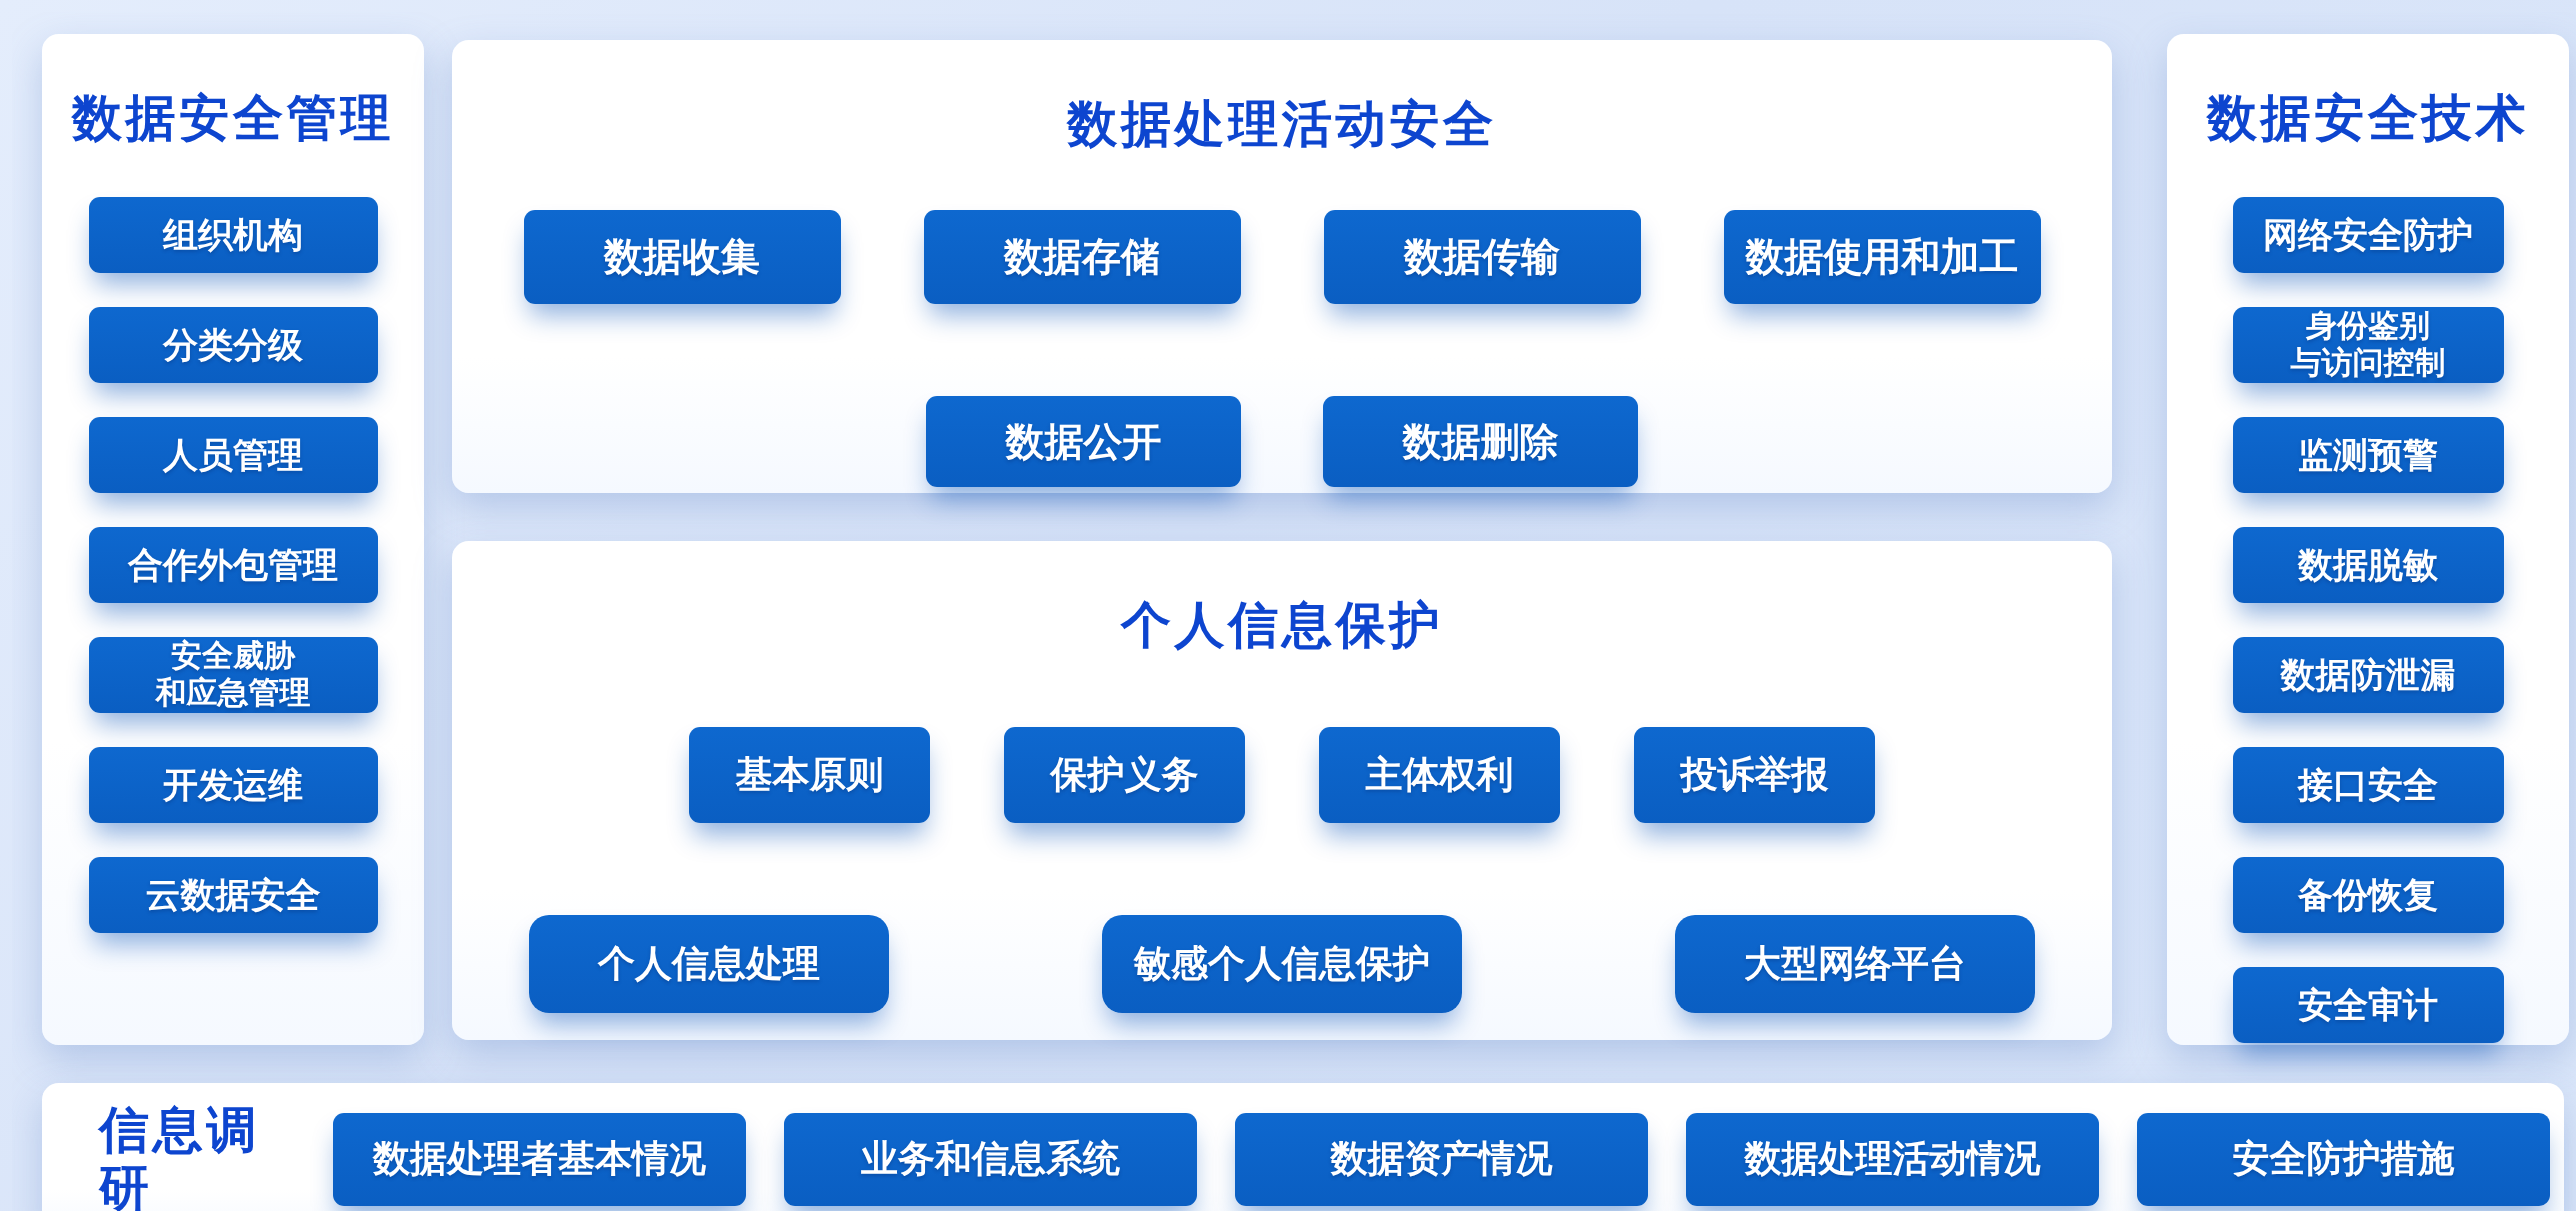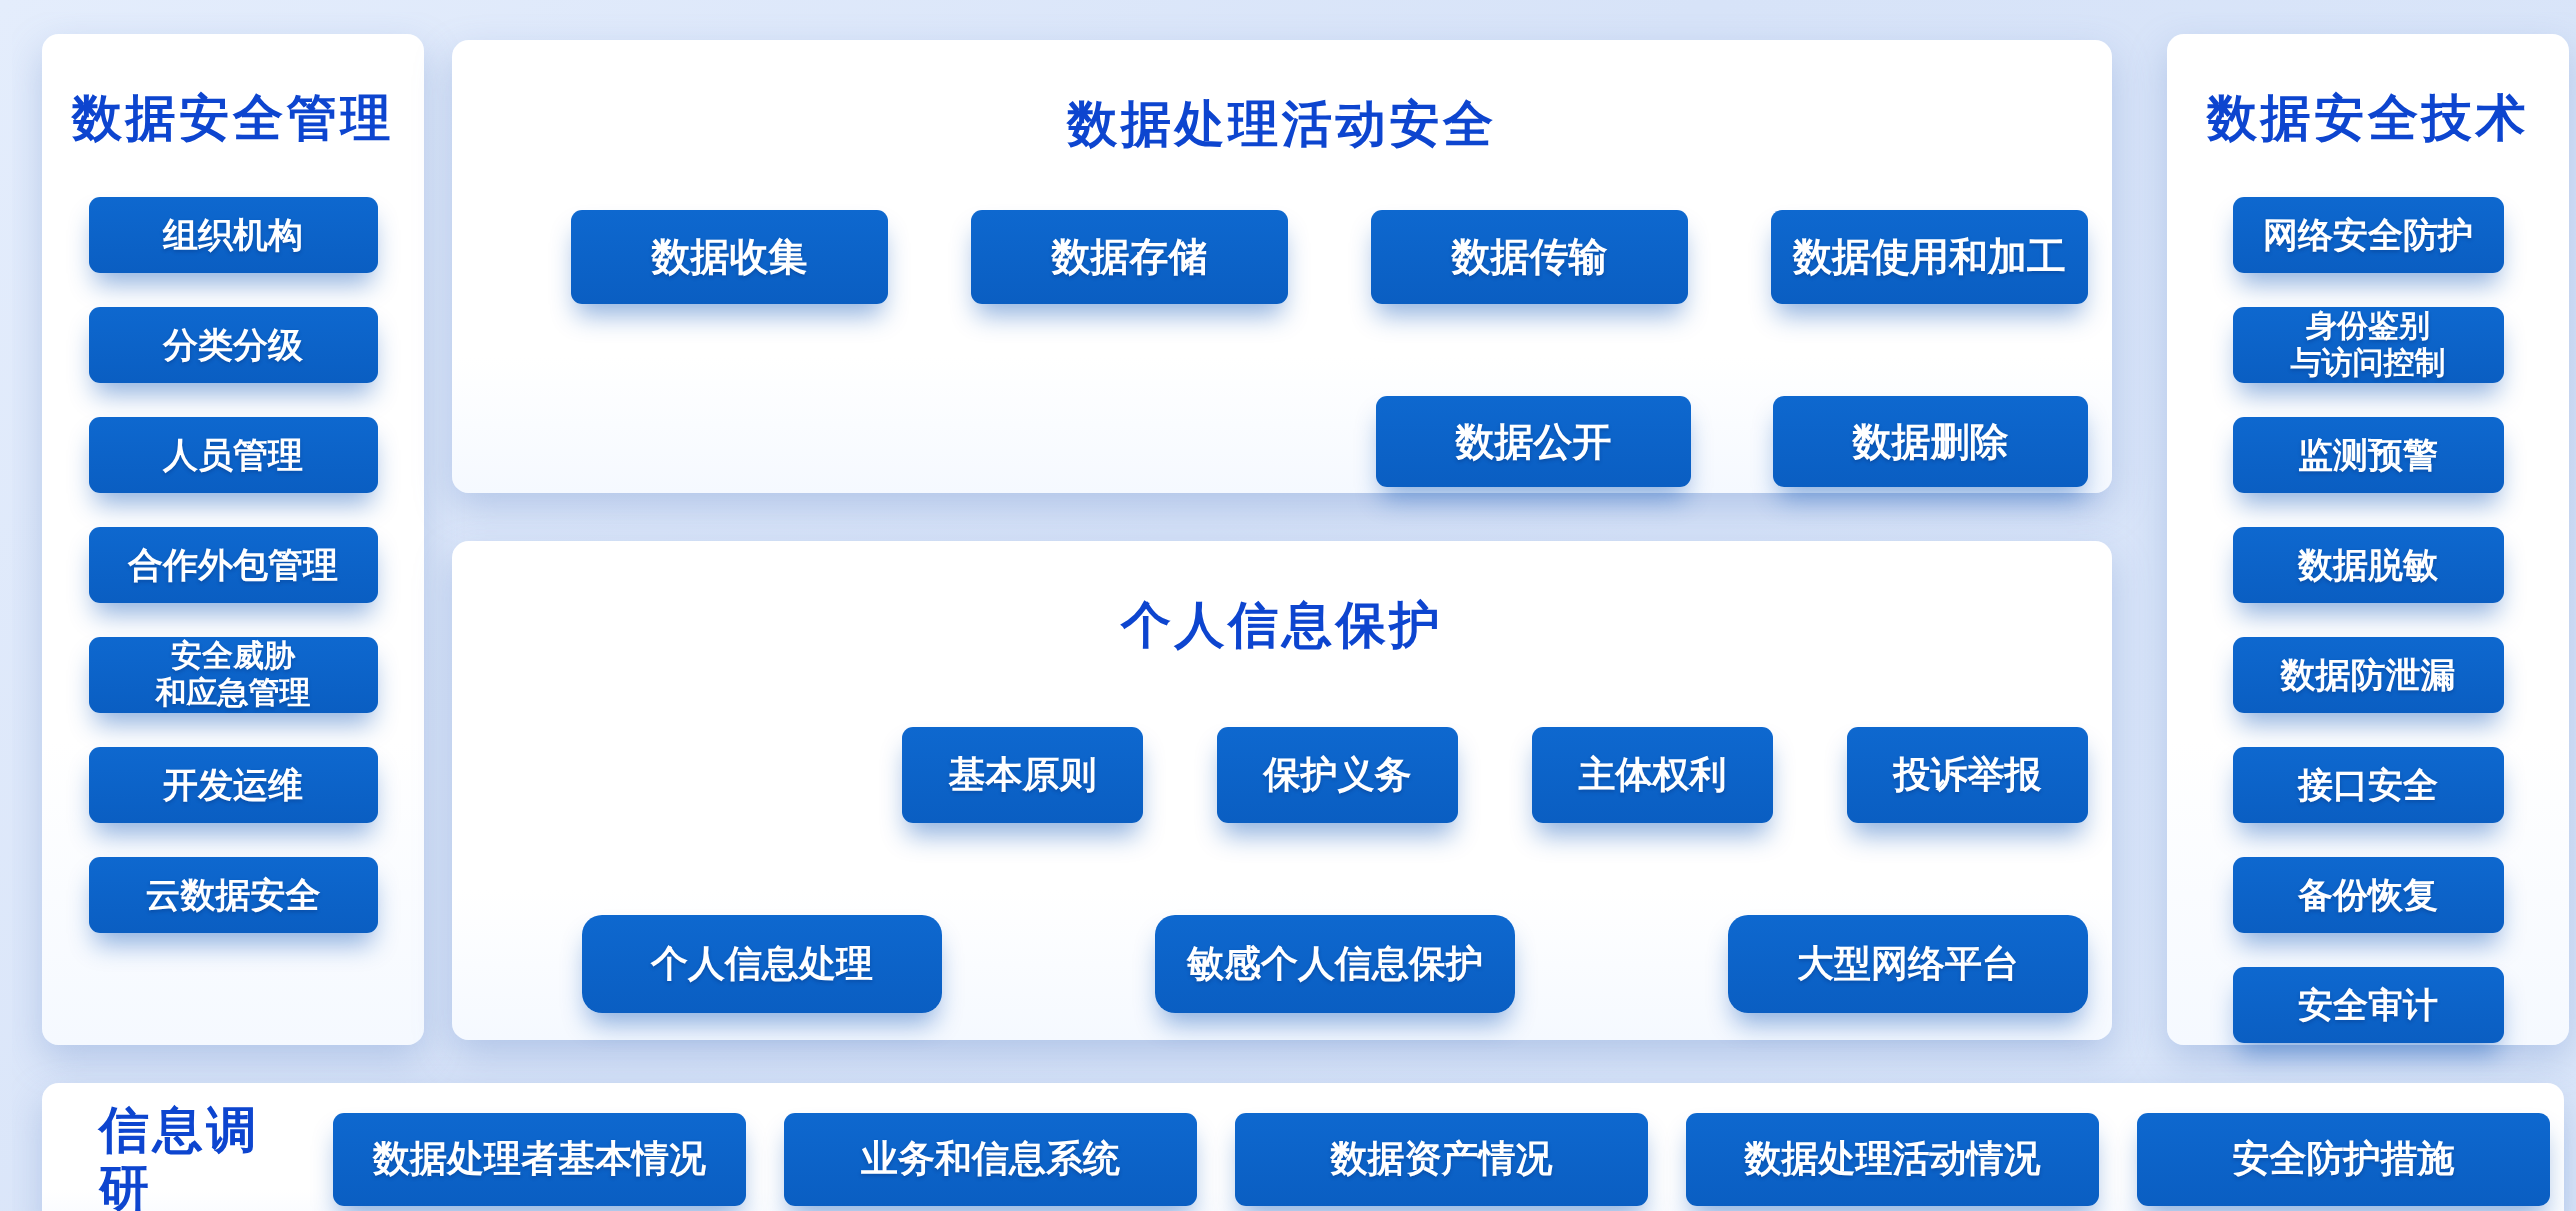--- a/index.html
+++ b/index.html
@@ -44,21 +44,21 @@
   .side-stack {
     margin-top: 26px;
     display: flex; flex-direction: column; align-items: center; gap: 34px;
   }
   .side-chip { width: 289px; height: 76px; font-size: 35px; }
   #right-card .side-chip { width: 271px; }
   .two-line { font-size: 31px; line-height: 1.18; }
   
   #top-card { left: 440px; top: 28px; width: 1660px; height: 453px; padding-top: 43px; }
   #mid-card { left: 440px; top: 529px; width: 1660px; height: 499px; padding-top: 43px; }
-  .chip-row { display: flex; justify-content: flex-end; }
+  .chip-row { display: flex; justify-content: center; }
   #top-row1 { margin-top: 33px; gap: 83px; }
   #top-row1 .chip { width: 317px; height: 94px; font-size: 39px; }
   #top-row2 { margin-top: 68px; gap: 82px; }
   #top-row2 .chip { width: 315px; height: 91px; font-size: 39px; }
   #mid-row1 { margin-top: 49px; gap: 74px; }
   #mid-row1 .chip { width: 241px; height: 96px; font-size: 37px; }
   #mid-row2 { margin-top: 68px; gap: 213px; }
   #mid-row2 .chip { width: 360px; height: 98px; font-size: 37px; border-radius: 20px; }
   
   #bottom-card {

